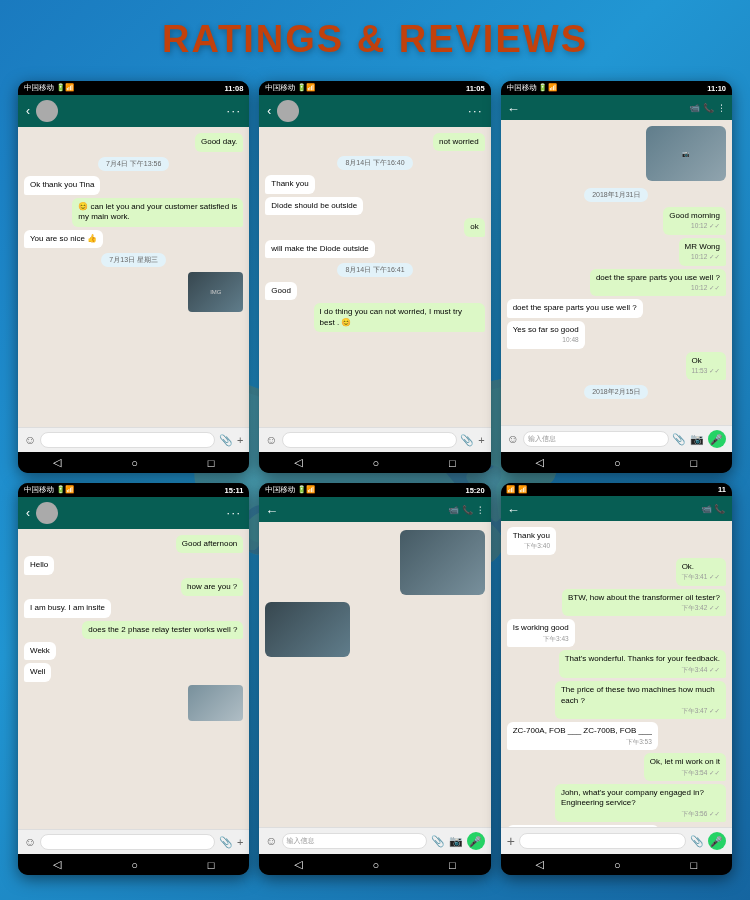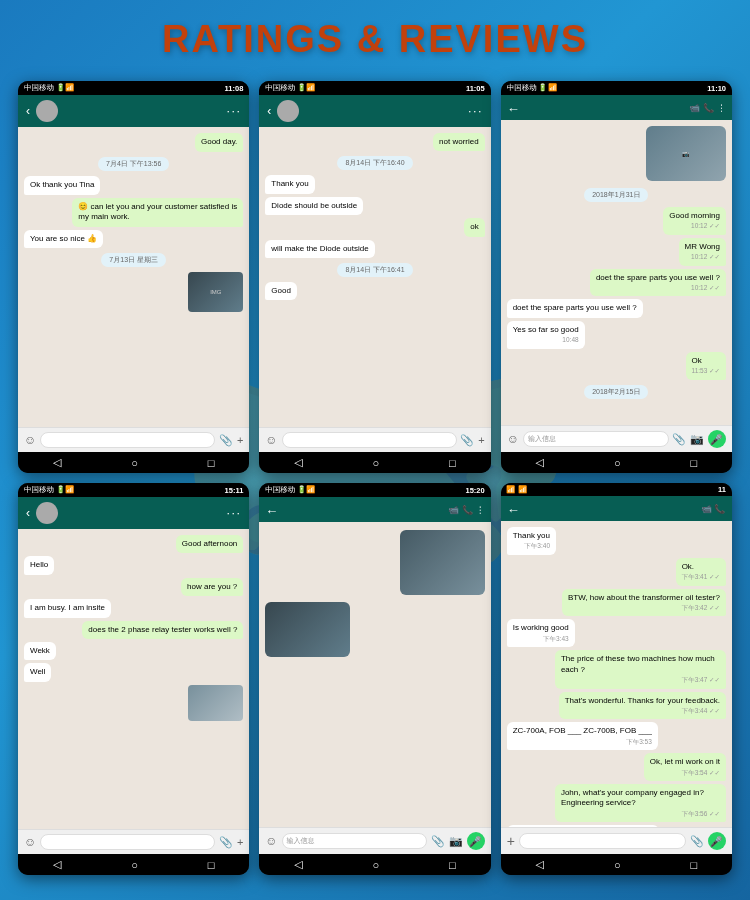--- a/index.html
+++ b/index.html
@@ -265,20 +265,21 @@
     </div>
     <div class="chat-body">
       <div class="msg msg-sent">not worried</div>
       <div class="date-divider">8月14日 下午16:40</div>
       <div class="msg msg-received">Thank you</div>
       <div class="msg msg-received">Diode should be outside</div>
       <div class="msg msg-sent">ok</div>
       <div class="msg msg-received">will make the Diode outside</div>
       <div class="date-divider">8月14日 下午16:41</div>
       <div class="msg msg-received">Good</div>
+      <div class="msg msg-sent">I do thing you can not worried, I must try best . 😊</div>
     </div>
     <div class="chat-footer">
       <span class="emoji-btn">☺</span>
       <div class="input-box"></div>
       <span class="attach-btn">📎</span>
       <span class="mic-btn">+</span>
     </div>
     <div class="nav-bar">
       <span>◁</span>
       <span>○</span>
@@ -407,22 +408,22 @@
       <div class="icons">
         <span>📹</span>
         <span>📞</span>
       </div>
     </div>
     <div class="chat-body">
       <div class="msg msg-received">Thank you<div class="msg-time">下午3:40</div></div>
       <div class="msg msg-sent">Ok.<div class="msg-time">下午3:41 ✓✓</div></div>
       <div class="msg msg-sent">BTW, how about the transformer oil tester?<div class="msg-time">下午3:42 ✓✓</div></div>
       <div class="msg msg-received">Is working good<div class="msg-time">下午3:43</div></div>
+      <div class="msg msg-sent">That's wonderful. Thanks for your feedback.<div class="msg-time">下午3:44 ✓✓</div></div>
       <div class="msg msg-sent">The price of these two machines how much each ?<div class="msg-time">下午3:47 ✓✓</div></div>
-      <div class="msg msg-sent">That's wonderful. Thanks for your feedback.<div class="msg-time">下午3:44 ✓✓</div></div>
       <div class="msg msg-received">ZC-700A, FOB ___  ZC-700B, FOB ___<div class="msg-time">下午3:53</div></div>
       <div class="msg msg-sent">Ok, let mi work on it<div class="msg-time">下午3:54 ✓✓</div></div>
       <div class="msg msg-sent">John, what's your company engaged in? Engineering service?<div class="msg-time">下午3:56 ✓✓</div></div>
       <div class="msg msg-received">Yes, especially in Electrical Engineering</div>
     </div>
     <div class="chat-footer" style="background:#f0f0f0;">
       <span style="font-size:14px;color:#666;">+</span>
       <div class="input-box"></div>
       <span style="font-size:11px;">📎</span>
       <span style="width:18px;height:18px;border-radius:50%;background:#25d366;display:inline-flex;align-items:center;justify-content:center;font-size:10px;color:white;">🎤</span>

